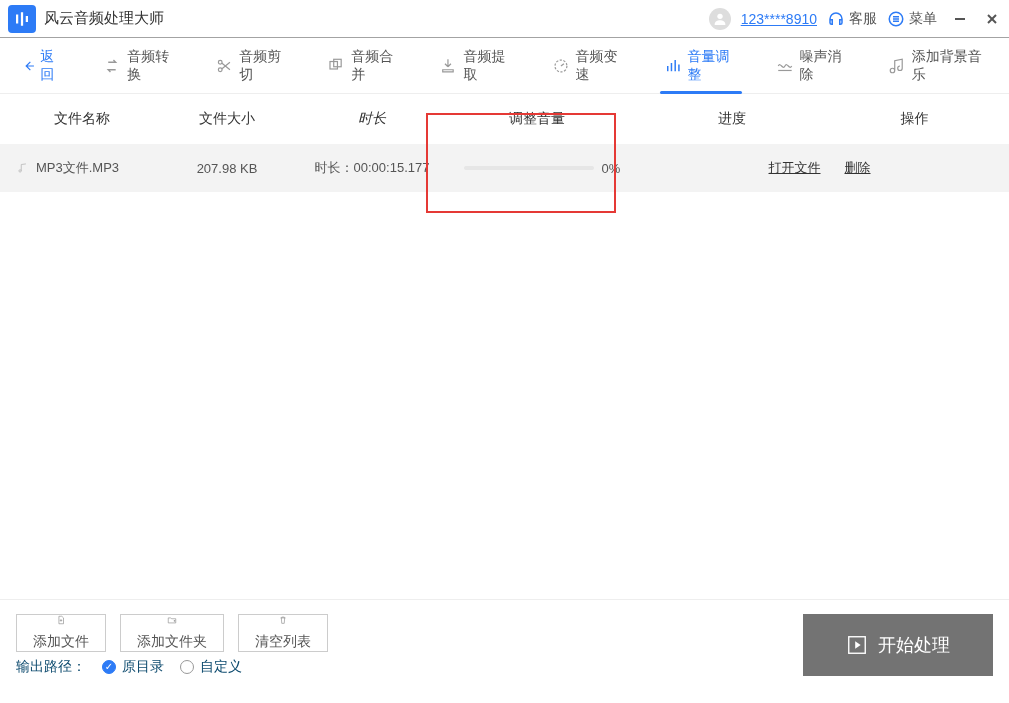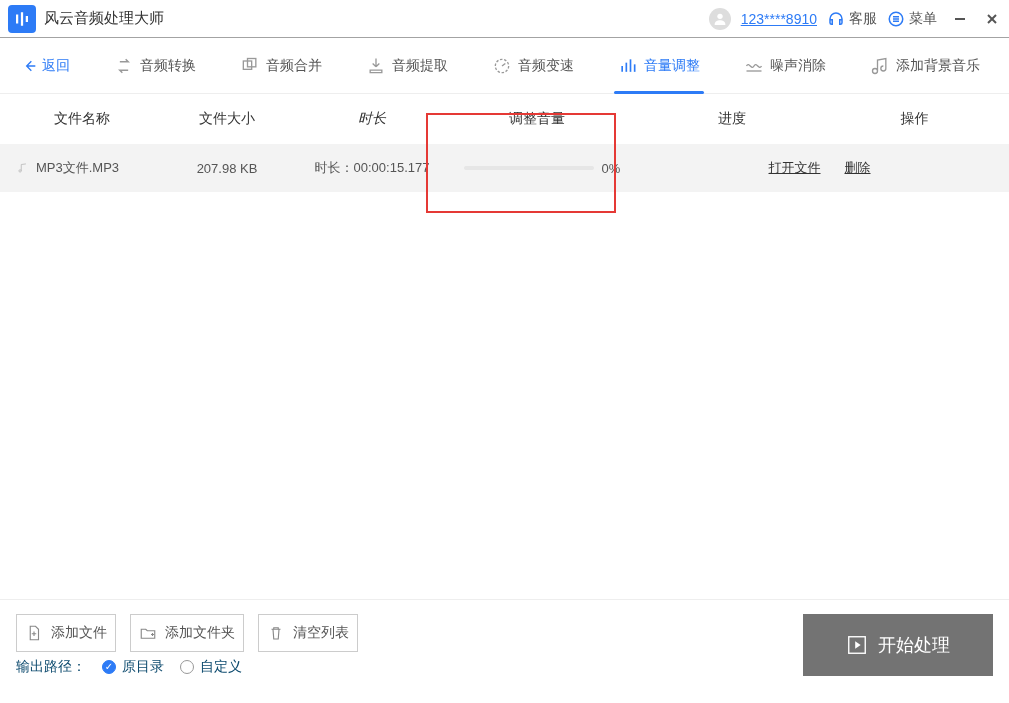--- a/index.html
+++ b/index.html
@@ -14,21 +14,21 @@
 .titlebar-right { display: flex; align-items: center; gap: 10px; }
 .avatar-placeholder { width: 22px; height: 22px; border-radius: 50%; background: #ddd; display:flex; align-items:center; justify-content:center;}
 .avatar-placeholder svg{width:16px;height:16px;fill:#fff;}
 .user-id { color: #2d7bf6; text-decoration: underline; font-size: 14px; cursor:pointer;}
 .tb-item { display: flex; align-items: center; gap: 4px; color: #555; cursor:pointer;}
 .tb-item svg { width: 18px; height: 18px; }
 .winbtn { width: 18px; height: 18px; display:flex;align-items:center;justify-content:center; color:#555; cursor:pointer; margin-left:4px;}
 .winbtn svg{width:14px;height:14px;}
 
 
-.toolbar { height: 56px; display: flex; align-items: center; padding: 0 8px 0 8px; border-bottom: 1px solid #eee; gap: 16px; }
+.toolbar { height: 56px; display: flex; align-items: center; padding: 0 8px 0 8px; border-bottom: 1px solid #eee; gap: 10px; }
 .back-btn { display: flex; align-items: center; gap: 4px; color: #2d7bf6; cursor:pointer; padding: 0 14px; font-size:14px;}
 .back-btn svg{width:16px;height:16px;}
 .tab { display: flex; align-items: center; gap: 6px; padding: 0 14px; height: 56px; cursor:pointer; color:#555; position:relative; font-size:14px;}
 .tab svg { width: 20px; height: 20px; }
 .tab.active { color: #2d7bf6; }
 .tab.active::after { content:""; position:absolute; left:10px; right:10px; bottom:0; height:3px; background:#2d7bf6; border-radius:2px;}
 
 
 .table-header { height: 50px; display: flex; align-items: center; padding: 0 12px; font-size:14px; color:#333; font-weight:500;}
 .col-name { width: 140px; text-align:center;}
@@ -53,21 +53,21 @@
 .vol-text{ font-size:13px; color:#555; white-space:nowrap;}
 .cell-progress { width:200px; display:flex; align-items:center; justify-content:center; gap:8px;}
 .prog-track{ width:130px; height:4px; background:#e6e6e6; border-radius:2px;}
 .prog-text{ font-size:13px; color:#555;}
 .cell-ops { flex:1; display:flex; align-items:center; justify-content:center; gap:24px;}
 .op-link{ color:#333; text-decoration:underline; cursor:pointer; font-size:13px;}
 
 
 .bottom-bar { position:absolute; left:0; right:0; bottom:0; height:104px; border-top:1px solid #eee; padding:14px 16px;}
 .bottom-buttons { display:flex; gap:14px; align-items:center;}
-.flat-btn { height:38px; padding:0 8px; border:1px solid #ccc; background:#fff; display:flex; align-items:center; gap:8px; cursor:pointer; font-size:14px; color:#555;}
+.flat-btn { height:38px; padding:0 16px; border:1px solid #ccc; background:#fff; display:flex; align-items:center; gap:8px; cursor:pointer; font-size:14px; color:#555;flex-direction:column;}
 .flat-btn svg{width:18px;height:18px;}
 .start-btn { position:absolute; right:16px; top:14px; width:190px; height:62px; background:#737373; color:#fff; display:flex; align-items:center; justify-content:center; gap:10px; cursor:pointer; font-size:18px;}
 .start-btn svg{width:22px;height:22px;}
 .output-row { margin-top:6px; display:flex; align-items:center; gap:16px; font-size:14px; color:#0c4a6e;}
 .radio { display:flex; align-items:center; gap:6px; cursor:pointer;}
 .radio-circle{ width:14px; height:14px; border-radius:50%; border:1.5px solid #999; display:flex; align-items:center; justify-content:center;}
 .radio.selected .radio-circle{ border-color:#2d7bf6; background:#2d7bf6;}
 .radio.selected .radio-circle::after{content:"✓"; color:#fff; font-size:10px; line-height:1;}
 
 .content-area{ position:relative; height:calc(703px - 38px - 56px - 104px); overflow:hidden;}
@@ -130,20 +130,28 @@
     <span>返回</span>
   </div>
   <div class="tab">
     <svg viewBox="0 0 24 24">
         <path d="M7 7h10l-3-3M17 17H7l3 3" fill="none" stroke="#999" stroke-width="1.8"></path>
       </svg>
     <span>音频转换</span>
   </div>
   <div class="tab">
     <svg viewBox="0 0 24 24">
+        <circle cx="7" cy="7" r="2.5" fill="none" stroke="#999" stroke-width="1.6"></circle>
+        <circle cx="7" cy="17" r="2.5" fill="none" stroke="#999" stroke-width="1.6"></circle>
+        <path d="M9 8l11 9M9 16l11-9" stroke="#999" stroke-width="1.6"></path>
+      </svg>
+    <span>音频剪切</span>
+  </div>
+  <div class="tab">
+    <svg viewBox="0 0 24 24">
         <rect x="4" y="6" width="10" height="10" fill="none" stroke="#999" stroke-width="1.6"></rect>
         <rect x="9" y="3" width="10" height="10" fill="none" stroke="#999" stroke-width="1.6"></rect>
       </svg>
     <span>音频合并</span>
   </div>
   <div class="tab">
     <svg viewBox="0 0 24 24">
         <path d="M12 3v10m0 0l-4-4m4 4l4-4M5 17h14v3H5z" fill="none" stroke="#999" stroke-width="1.6"></path>
       </svg>
     <span>音频提取</span>

